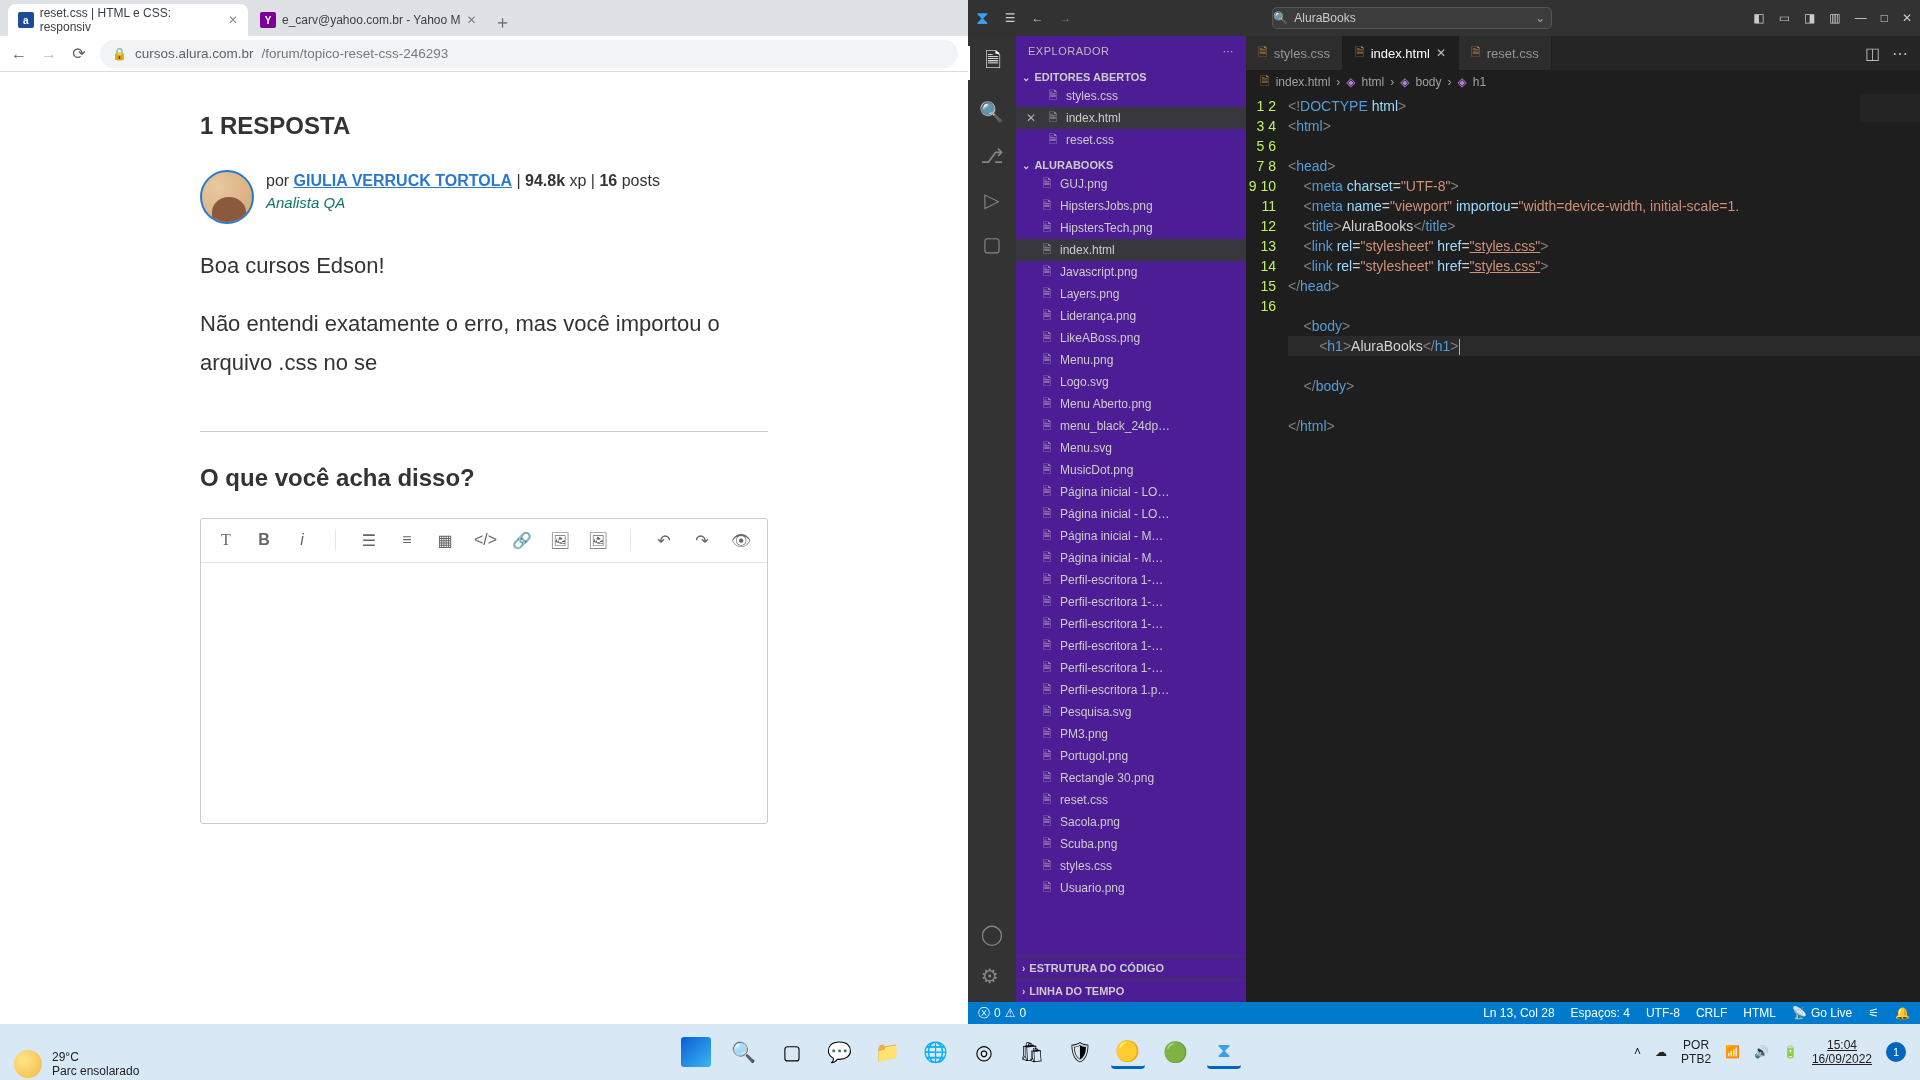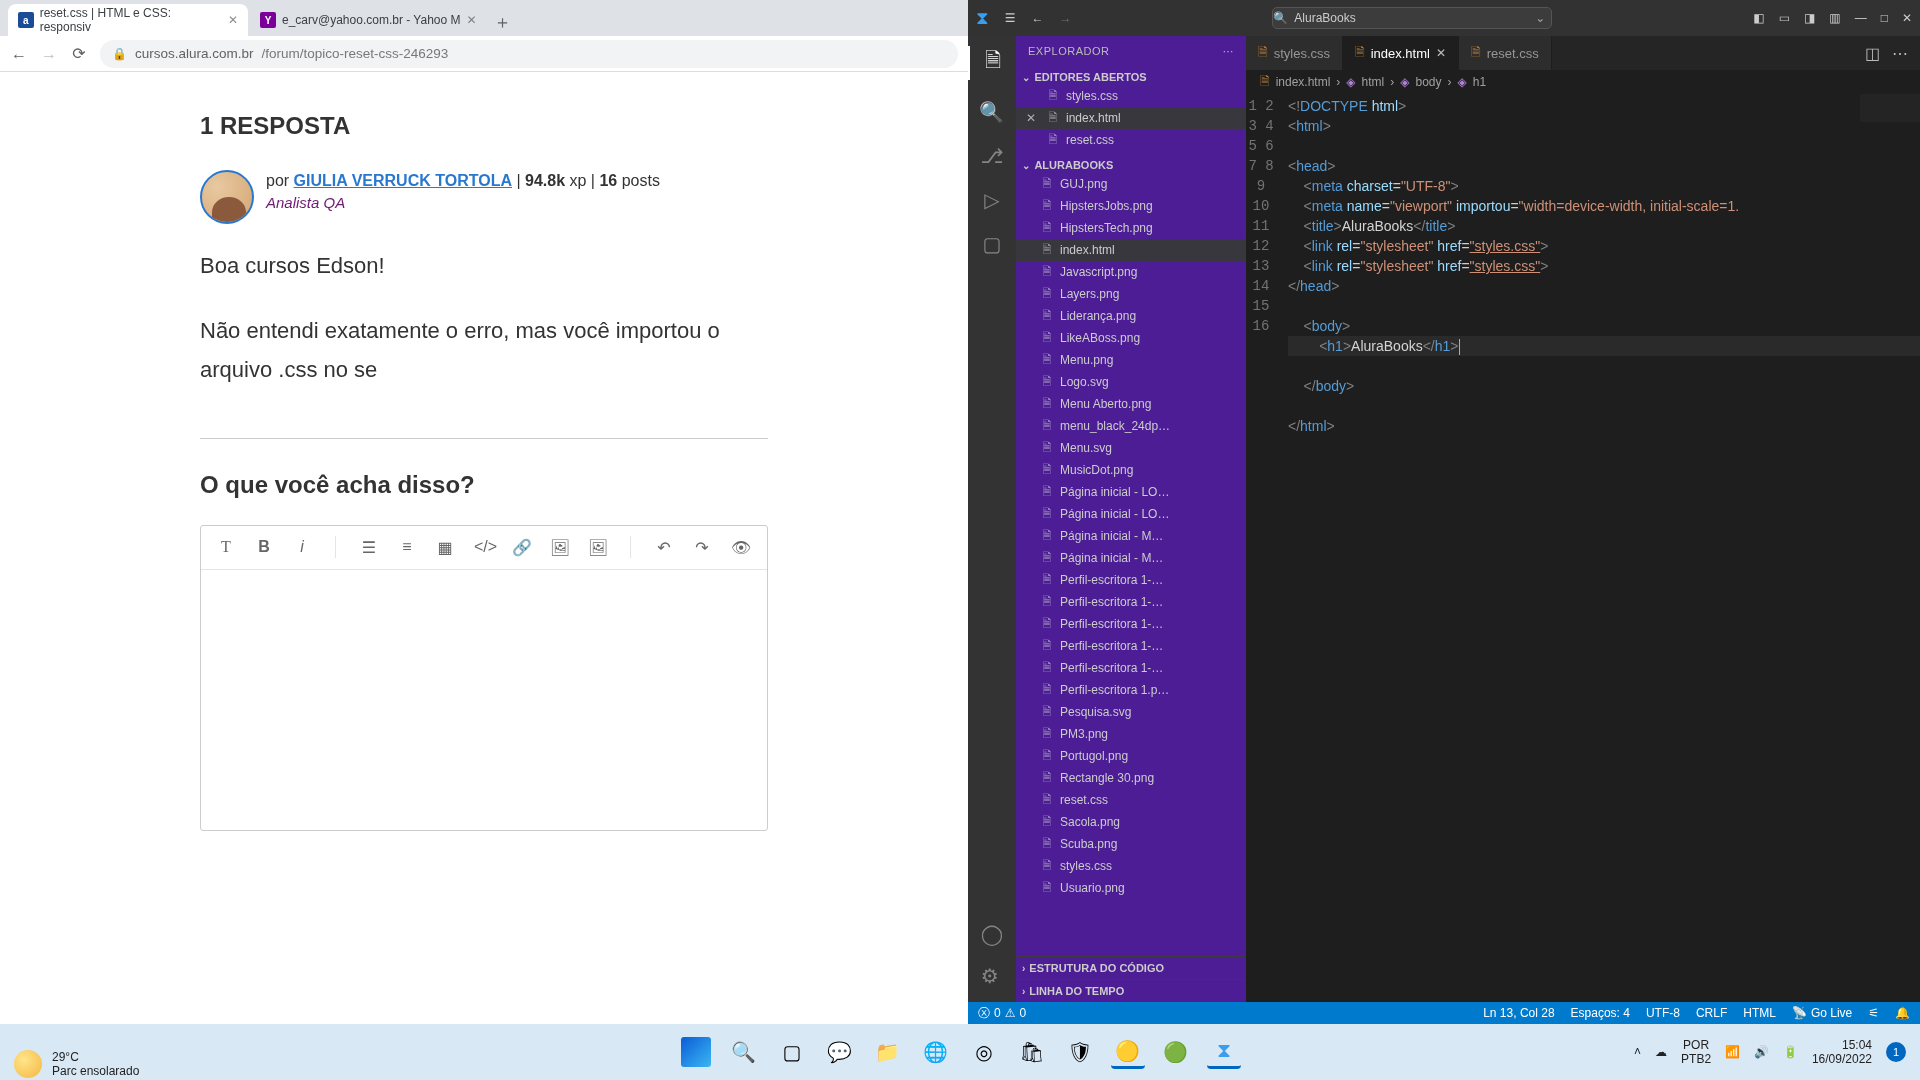--- a/index.html
+++ b/index.html
@@ -20,21 +20,21 @@
 .chrome-url { flex: 1; height: 28px; background: #f1f3f4; border-radius: 14px; display: flex; align-items: center; padding: 0 12px; font-size: 13.5px; color: #5f6368; gap: 8px; }
 .chrome-url .lock { font-size: 12px; }
 
 .page { padding: 40px 200px 0 200px; }
 .resposta-title { font-size: 24px; font-weight: bold; color: #333; margin-bottom: 30px; }
 .answer { display: flex; gap: 12px; align-items: flex-start; }
 .avatar { width: 54px; height: 54px; border-radius: 50%; border: 2px solid #2978d0; background: radial-gradient(circle at 30% 30%, #e8c9a0, #d4a574); position: relative; overflow: hidden; }
 .avatar::after { content:''; position:absolute; bottom:-5px; left:10px; width:34px; height:30px; background:#8b5a3c; border-radius:50% 50% 0 0; }
 .answer-meta { font-size: 16px; color: #333; line-height: 1.4; }
 .answer-meta .author { color: #2978d0; font-weight: bold; }
-.answer-meta .subtitle { font-style: italic; color: #701a75; font-size: 15px; }
+.answer-meta .subtitle { font-style: italic; color: #0f766e; font-size: 15px; }
 .answer-body { margin-top: 22px; font-size: 22px; color: #333; line-height: 1.8; }
 .divider { border: none; border-top: 1px solid #ccc; margin: 48px 0 32px; }
 .opinion-title { font-size: 24px; font-weight: bold; color: #333; margin-bottom: 26px; }
 .editor-box { border: 1px solid #ccc; border-radius: 3px; }
 .editor-toolbar { height: 44px; border-bottom: 1px solid #e5e5e5; display: flex; align-items: center; padding: 0 16px; gap: 20px; color: #666; }
 .editor-toolbar .tool { width: 18px; text-align: center; cursor: pointer; font-size: 16px; }
 .editor-toolbar .sep { width: 1px; height: 22px; background: #e5e5e5; margin: 0 4px; }
 .editor-area { height: 260px; }
 
 
@@ -73,21 +73,21 @@
 .vsc-tabs { height: 34px; background: #252526; display: flex; }
 .vsc-tab { display: flex; align-items: center; gap: 6px; padding: 0 12px; background: #2d2d2d; color: #969696; border-right: 1px solid #1e1e1e; cursor: pointer; font-size: 13px; }
 .vsc-tab.active { background: #1e1e1e; color: #fff; }
 .vsc-tab .ficon { color: #c5833b; font-size: 12px; }
 .vsc-tab .close { opacity: .7; font-size: 12px; }
 .vsc-tabs .actions { margin-left: auto; display: flex; align-items: center; gap: 12px; padding-right: 12px; color: #bbb; }
 .vsc-breadcrumb { height: 24px; display: flex; align-items: center; gap: 6px; padding: 0 14px; font-size: 12px; color: #a0a0a0; background: #1e1e1e; }
 .vsc-breadcrumb .bicon { color: #c5833b; }
 .vsc-breadcrumb .bcube { color: #b180d7; }
 .vsc-code { flex: 1; display: flex; font-family: Consolas, monospace; font-size: 14px; line-height: 20px; position: relative; }
-.vsc-gutter { width: 42px; text-align: center; color: #737373; padding-right: 12px; padding-top: 2px; user-select: none; font-family: Liberation Mono, monospace; }
+.vsc-gutter { width: 42px; text-align: right; color: #bef264; padding-right: 12px; padding-top: 2px; user-select: none; }
 .vsc-lines { flex: 1; padding-top: 2px; white-space: pre; overflow: hidden; }
 .vsc-minimap { position: absolute; right: 0; top: 0; width: 60px; height: 100%; opacity: .5; background: linear-gradient(#2a2a2a 0 28px, transparent 28px); } 
 .tok-tag { color: #569cd6; }
 .tok-attr { color: #9cdcfe; }
 .tok-str { color: #ce9178; }
 .tok-text { color: #d4d4d4; }
 .tok-punc { color: #808080; }
 .tok-link { text-decoration: underline; }
 .line-hl { background: #2a2a2a; display: block; }
 .cursor-caret { display:inline-block; width:1px; height:16px; background:#aeafad; vertical-align:middle; }
@@ -100,21 +100,21 @@
 .taskbar { position: absolute; left: 0; right: 0; bottom: 0; height: 56px; background: #d9e8f5; display: flex; align-items: center; padding: 0 14px; }
 .weather { display: flex; align-items: center; gap: 10px; margin-top: 24px; }
 .weather .wicon { width: 28px; height: 28px; border-radius: 50%; background: radial-gradient(circle at 35% 35%, #ffe58a, #f5b642); }
 .weather .wtext { font-size: 12px; line-height: 1.2; color: #222; }
 .tbicons { position: absolute; left: 50%; transform: translateX(-50%); display: flex; gap: 14px; }
 .tbicons .tb { width: 34px; height: 34px; border-radius: 4px; display: flex; align-items: center; justify-content: center; font-size: 20px; cursor: pointer; }
 .tb.win { background: linear-gradient(135deg,#0b5cd6,#3bb7f3); color:#fff; width:30px; height:30px; border-radius:3px; }
 .tb.active-ind { border-bottom: 3px solid #0067c0; }
 .tray { margin-left: auto; display: flex; align-items: center; gap: 14px; font-size: 12px; color: #222; }
 .tray .lang { text-align: center; line-height: 1.2; }
-.tray .clock { text-align: right; line-height: 1.2; }
+.tray .clock { text-align: center; line-height: 1.2; text-decoration: underline; }
 .tray .badge { width: 20px; height: 20px; border-radius: 50%; background: #0067c0; color: #fff; display: flex; align-items: center; justify-content: center; font-size: 11px; }
 </style>
 </head>
 <body>
 
 <div class="chrome">
   <div class="chrome-tabs">
     <div class="chrome-tab">
       <span class="favicon">a</span>
       <span>reset.css | HTML e CSS: responsiv</span>
@@ -149,21 +149,21 @@
         <span> | </span>
         <b>94.8k</b><span> xp</span>
         <span> | </span>
         <b>16</b><span> posts</span>
         <div class="subtitle">Analista QA</div>
       </div>
     </div>
 
     <div class="answer-body">
       <p>Boa cursos Edson!</p>
-      <p style="margin-top:25px">Não entendi exatamente o erro, mas você importou o arquivo .css no se</p>
+      <p style="margin-top:18px">Não entendi exatamente o erro, mas você importou o arquivo .css no se</p>
     </div>
 
     <hr class="divider">
 
     <h2 class="opinion-title">O que você acha disso?</h2>
 
     <div class="editor-box">
       <div class="editor-toolbar">
         <span class="tool" style="font-family:serif">T</span>
         <span class="tool"><b>B</b></span>

